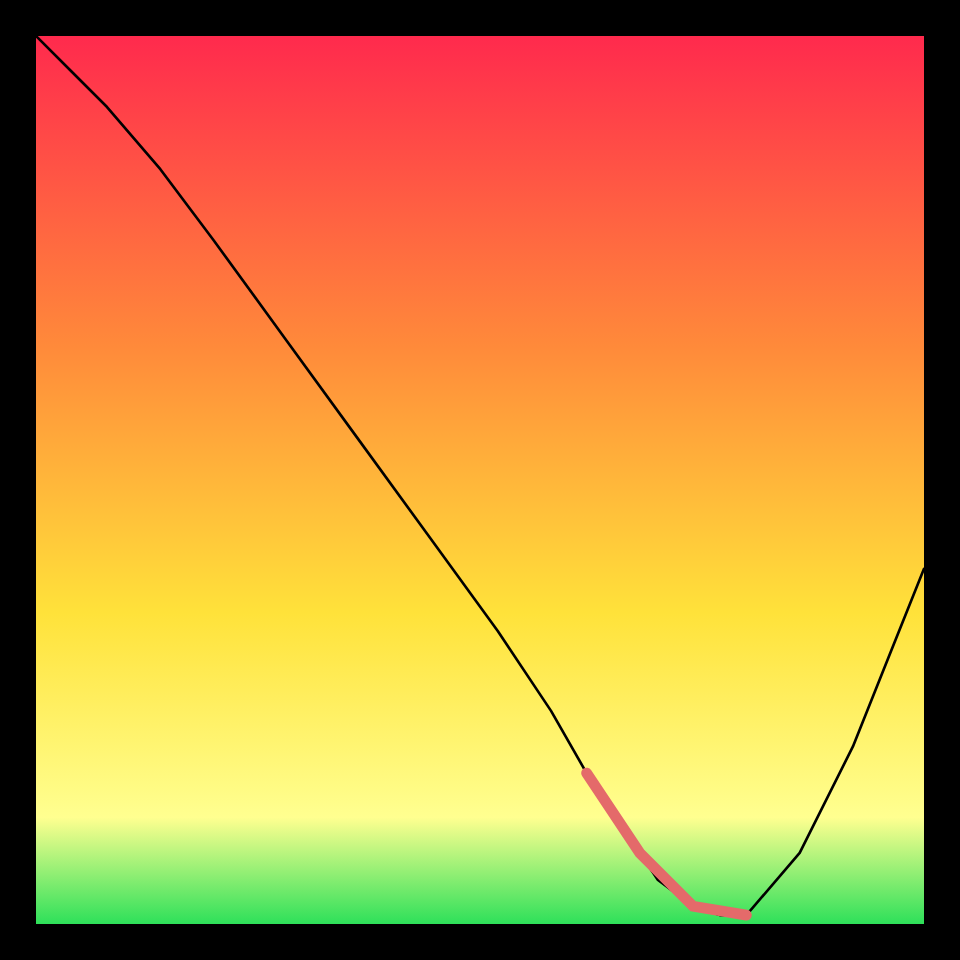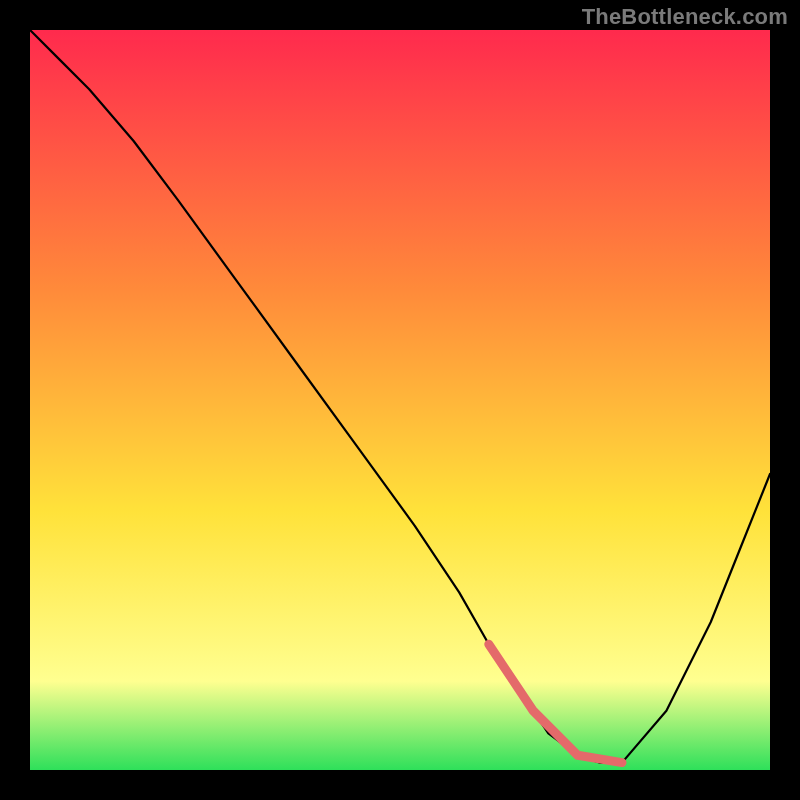--- a/index.html
+++ b/index.html
@@ -4,21 +4,20 @@
 <style>
   html,body{margin:0;padding:0;width:800px;height:800px;background:#000;overflow:hidden;font-family:Arial,Helvetica,sans-serif}
   .frame{position:relative;width:800px;height:800px;background:#000}
   .watermark{position:absolute;top:4px;right:12px;color:#7a7a7a;font-size:22px;font-weight:600;letter-spacing:.2px;z-index:5}
   .plot{position:absolute;left:30px;top:30px;width:740px;height:740px}
   svg{position:absolute;left:0;top:0}
 </style>
 </head>
 <body>
 <div class="frame">
-  <div class="watermark">TheBottleneck.com</div>
   <div class="plot">
     <svg id="svg" width="740" height="740" viewBox="0 0 740 740">
         <defs>
           <linearGradient id="bg" x1="0" y1="0" x2="0" y2="1">
             <stop offset="0%" stop-color="#ff2a4d"></stop>
             <stop offset="35%" stop-color="#ff8a3a"></stop>
             <stop offset="65%" stop-color="#ffe23a"></stop>
             <stop offset="88%" stop-color="#ffff90"></stop>
             <stop offset="100%" stop-color="#2ee05a"></stop>
           </linearGradient>

